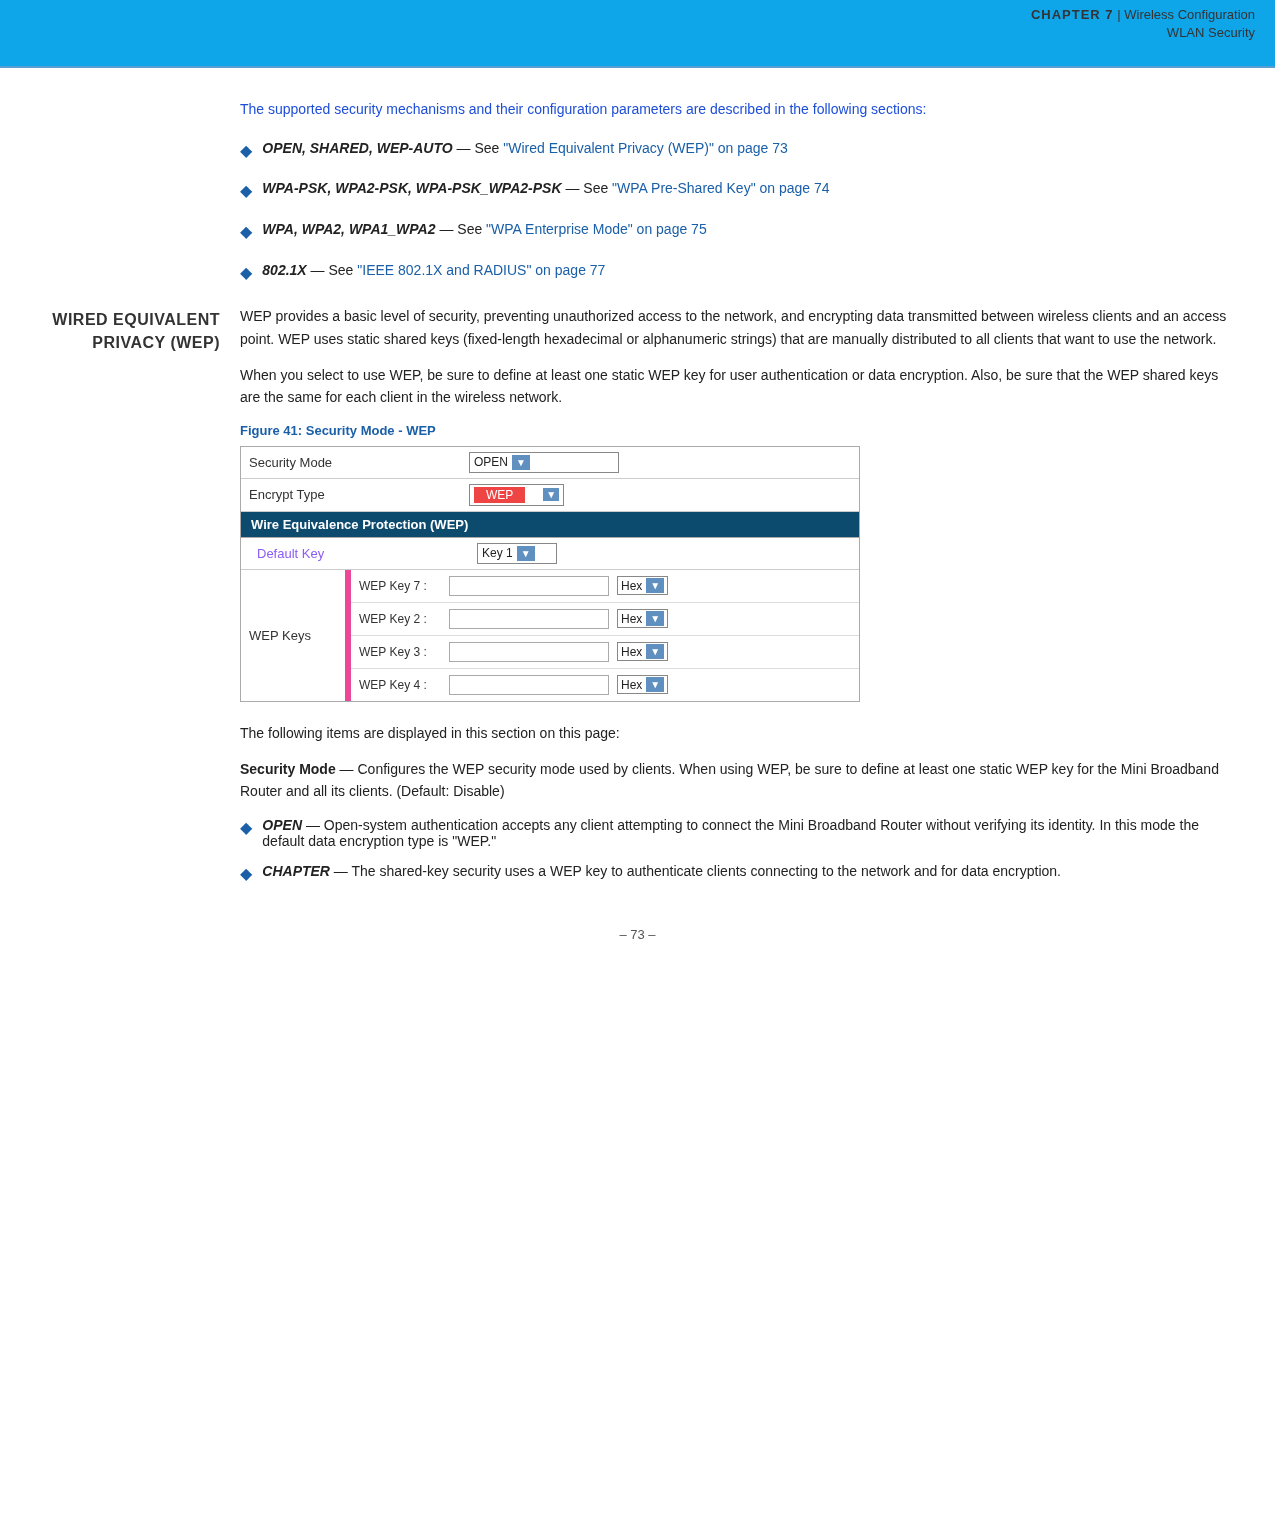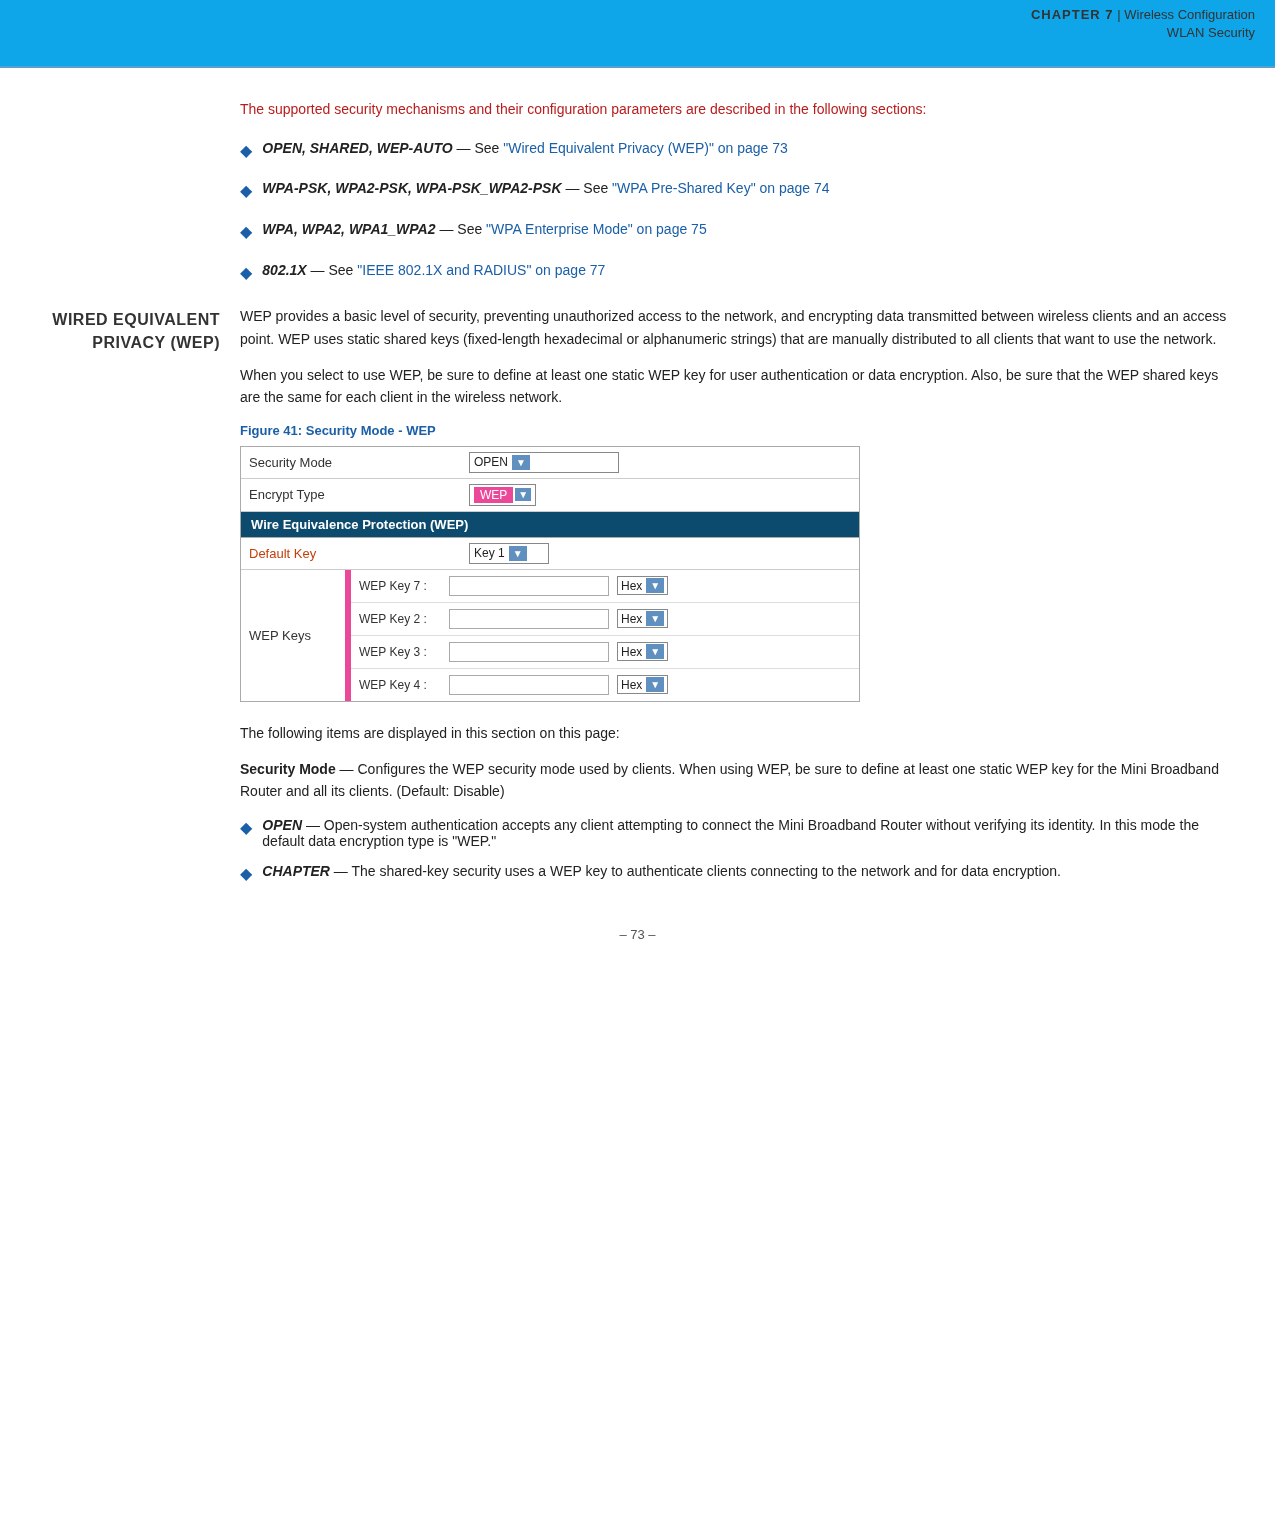--- a/index.html
+++ b/index.html
@@ -58,21 +58,21 @@
     }
     .section-title .small-caps {
       font-variant: small-caps;
       font-size: 16px;
     }
 
     .intro-text {
       font-size: 14px;
       line-height: 1.6;
       margin-bottom: 16px;
-      color: #b91c1c;
+      color: #1d4ed8;
     }
 
     
     .bullet-list {
       list-style: none;
       margin-bottom: 20px;
     }
     .bullet-list li {
       display: flex;
       align-items: flex-start;
@@ -238,37 +238,38 @@
     .default-key-row {
       display: flex;
       align-items: center;
       padding: 5px 8px;
       border-bottom: 1px solid #ccc;
       background: #fff;
     }
     .default-key-label {
       width: 220px;
       font-size: 13px;
-      color: #c2410c;
+      color: #8b5cf6;
+      margin-left: 8px;
     }
 
     
     .encrypt-select {
       display: inline-flex;
       align-items: center;
       border: 1px solid #888;
       font-size: 12px;
       padding: 2px 4px;
     }
     .encrypt-select .blue-bg {
-      background: #ec4899;
+      background: #ef4444;
       color: white;
-      padding: 1px 6px;
+      padding: 1px 12px;
       font-size: 12px;
-      margin-right: 2px;
+      margin-right: 18px;
     }
     .encrypt-select .arrow-btn {
       background: #6090c0;
       color: white;
       padding: 1px 3px;
       font-size: 10px;
     }
 
     
     .following-section {

